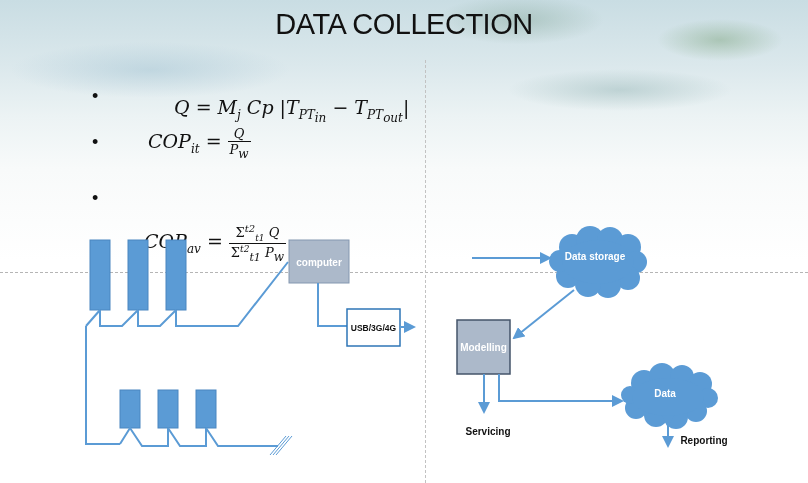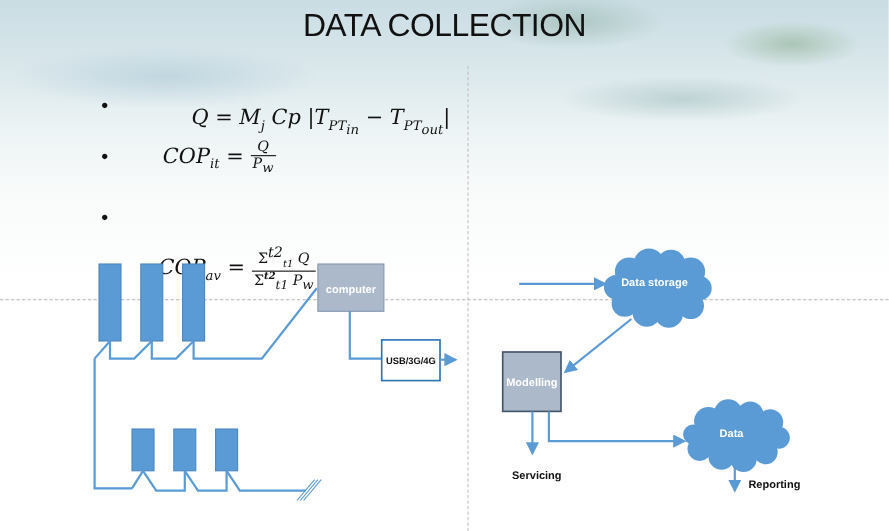--- a/index.html
+++ b/index.html
@@ -59,22 +59,22 @@
     </span>
   </span>
 </div>
 
 <div class="eq" style="top:186px;">
   <span class="bullet" style="top:2px;left:0;">•</span>
   <span class="math" style="left:52px;top:-10px;margin-top:47px;">
     <span>COP</span><sub>av</sub>
     <span style="font-style:normal;">=</span>
     <span class="frac">
-      <span class="num"><span style="font-style:normal;">Σ</span><sup style="font-size:13px;"><span>t</span><span>2</span></sup><sub style="font-size:9px;"><span>t</span><span>1</span></sub> <span>Q</span></span>
-      <span class="den"><span style="font-style:normal;">Σ</span><sup style="font-size:9px;font-weight:bold;"><span>t</span><span>2</span></sup><sub style="font-size:11px;"><span>t</span><span>1</span></sub> <span>P</span><sub>w</sub></span>
+      <span class="num"><span style="font-style:normal;">Σ</span><sup style="font-size:10px;"><span>t</span><span>2</span></sup><sub style="font-size:9px;"><span>t</span><span>1</span></sub> <span>Q</span></span>
+      <span class="den"><span style="font-style:normal;">Σ</span><sup style="font-size:9px;"><span>t</span><span>2</span></sup><sub style="font-size:11px;"><span>t</span><span>1</span></sub> <span>P</span><sub>w</sub></span>
     </span>
   </span>
 </div>
 
 <svg class="diagram" width="808" height="483" viewBox="0 0 808 483">
   <defs>
     <marker id="arr" markerWidth="6" markerHeight="6" refX="5" refY="3" orient="auto">
       <path d="M0,0 L6,3 L0,6 z" fill="#5b9bd5"></path>
     </marker>
   </defs>

